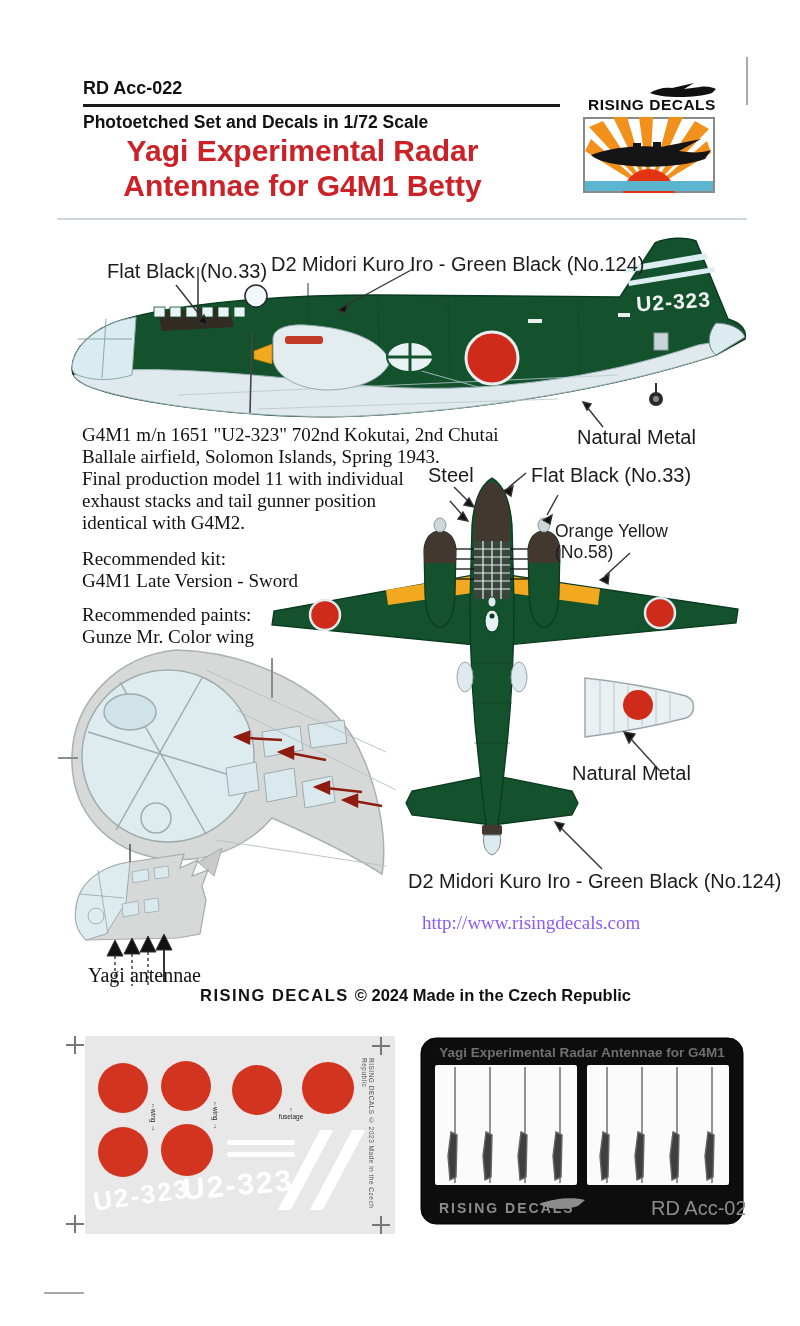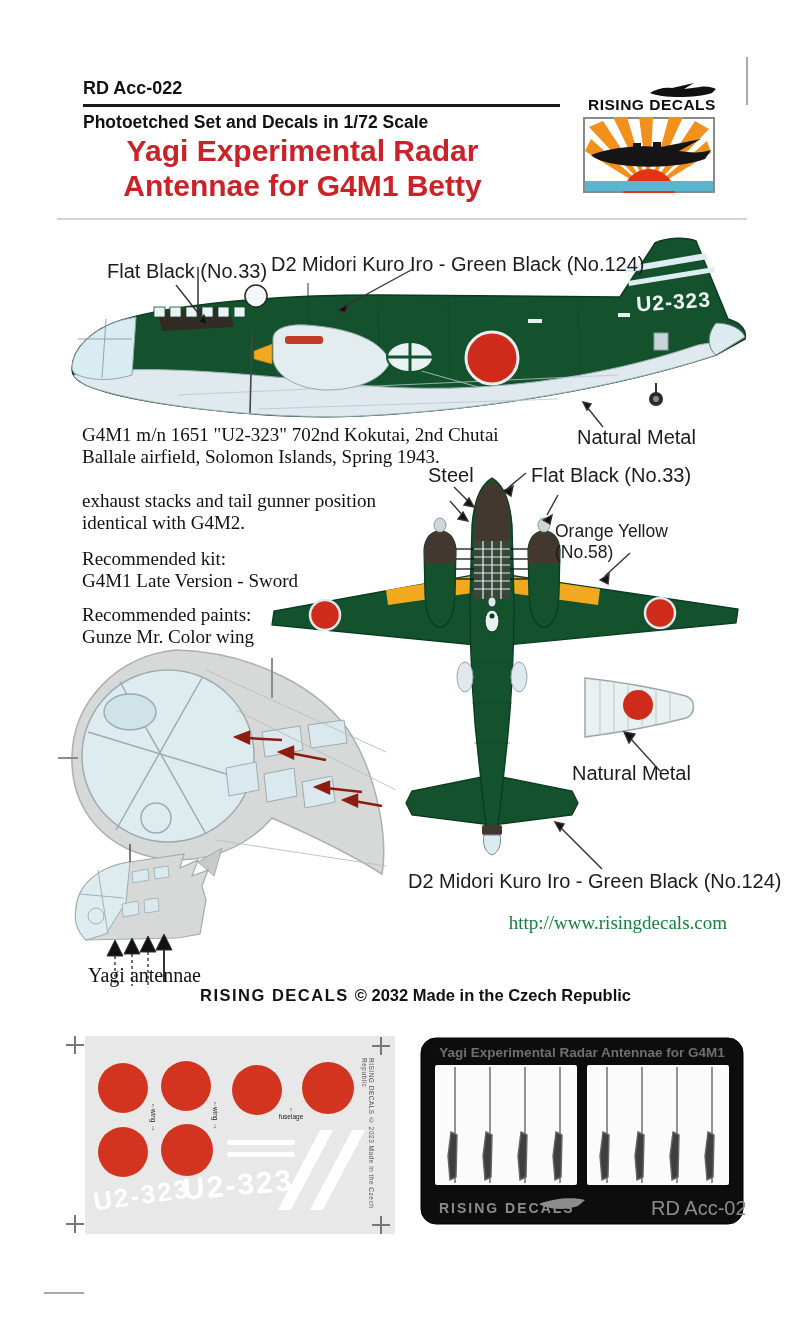--- a/index.html
+++ b/index.html
@@ -10,22 +10,22 @@
   .code-head{position:absolute;left:83px;top:78px;font-size:18px;font-weight:bold;color:#111;}
   .head-rule{position:absolute;left:83px;top:104px;width:477px;height:2.5px;background:#1a1a1a;}
   .subtitle{position:absolute;left:83px;top:112px;font-size:17.5px;font-weight:bold;color:#111;}
   .title-block{position:absolute;left:60px;top:133px;width:485px;text-align:center;
                color:#cc2127;font-weight:bold;font-size:30px;line-height:35px;}
   .brand-top{position:absolute;left:588px;top:96px;width:130px;font-size:15.5px;font-weight:900;
              letter-spacing:.5px;color:#0d0d0d;white-space:nowrap;}
   .soft-rule{position:absolute;left:57px;top:218px;width:690px;height:2px;background:#ccd8dc;}
   .desc{position:absolute;left:82px;font-size:19px;line-height:22px;color:#111;
         font-family:"Liberation Serif",serif;white-space:nowrap;}
-  .contact{position:absolute;left:452px;top:910px;width:275px;text-align:right;
-           font-family:"Liberation Serif",serif;font-size:19px;line-height:25px;color:#15803d;}
+  .contact{position:absolute;left:422px;top:910px;width:275px;text-align:left;
+           font-family:"Liberation Serif",serif;font-size:19px;line-height:25px;color:#8b5cf6;}
   .copyright{position:absolute;left:200px;top:986px;font-size:16.5px;font-weight:bold;color:#111;white-space:nowrap;}
   .copyright .brandfont{font-weight:900;letter-spacing:1.5px;margin-right:6px;}
   .yagi-cap{position:absolute;left:88px;top:964px;font-family:"Liberation Serif",serif;font-size:20px;color:#111;}
   
   .sheet{position:absolute;left:85px;top:1036px;width:310px;height:198px;background:#e8e8e8;}
   .dot{position:absolute;border-radius:50%;background:#d23420;}
   .wbar{position:absolute;background:#fff;border-radius:3px;}
   .slash{position:absolute;background:#fff;transform:skewX(-28deg);}
   .sheet-code{position:absolute;color:#fff;font-weight:bold;letter-spacing:2px;white-space:nowrap;}
   .edge-text{position:absolute;left:276px;top:22px;height:160px;font-size:6.5px;color:#555;
@@ -154,20 +154,21 @@
         <polygon points="525,175 533,177 529,183"></polygon>
     </g>
   </svg>
 
   <div class="lbl" style="left:107px;top:260px">Flat Black (No.33)</div>
   <div class="lbl" style="left:271px;top:253px">D2 Midori Kuro Iro - Green Black (No.124)</div>
   <div class="lbl" style="left:577px;top:426px">Natural Metal</div>
 
   <div class="desc" style="top:424px">G4M1 m/n 1651  "U2-323" 702nd Kokutai, 2nd Chutai</div>
   <div class="desc" style="top:446px">Ballale airfield, Solomon Islands, Spring 1943.</div>
+  <div class="desc" style="top:468px">Final production model 11 with individual</div>
   <div class="desc" style="top:490px">exhaust stacks and tail gunner position</div>
   <div class="desc" style="top:512px">identical with G4M2.</div>
   <div class="desc" style="top:548px">Recommended kit:</div>
   <div class="desc" style="top:570px">G4M1 Late Version - Sword</div>
   <div class="desc" style="top:604px">Recommended paints:</div>
   <div class="desc" style="top:626px">Gunze Mr. Color wing</div>
 
   <svg class="abs" style="left:258px;top:453px" width="490" height="424" viewBox="0 0 490 424">
 
     <path d="M216 122 L16 158 L14 172 L218 192 Z" fill="#14522e" stroke="#0a3a1f" stroke-width="1.3"></path>
@@ -338,21 +339,21 @@
       <line x1="82" y1="110" x2="82" y2="144" stroke-width="1.4" stroke-dasharray="3,3"></line>
       <line x1="98" y1="108" x2="98" y2="140" stroke-width="2"></line>
     </g>
   </svg>
   <div class="yagi-cap">Yagi antennae</div>
 
   <div class="contact">
     <div>http://www.risingdecals.com</div>
   </div>
   <div class="copyright">
-    <span class="brandfont">RISING DECALS</span><span>© 2032 Made in the Czech Republic</span>
+    <span class="brandfont">RISING DECALS</span><span>© 2024 Made in the Czech Republic</span>
   </div>
 
   <div class="sheet">
     <div class="dot" style="left:13px;top:27px;width:50px;height:50px"></div>
     <div class="dot" style="left:76px;top:25px;width:50px;height:50px"></div>
     <div class="dot" style="left:147px;top:29px;width:50px;height:50px"></div>
     <div class="dot" style="left:217px;top:26px;width:52px;height:52px"></div>
     <div class="dot" style="left:13px;top:91px;width:50px;height:50px"></div>
     <div class="dot" style="left:76px;top:88px;width:52px;height:52px"></div>
 

